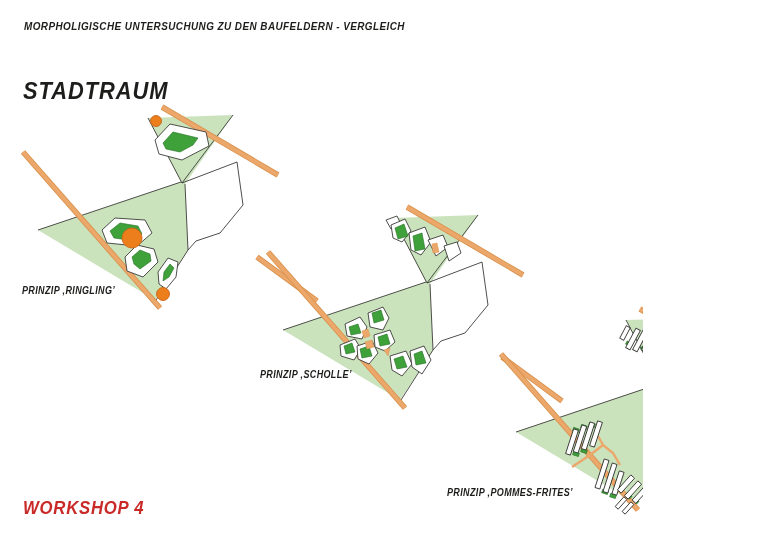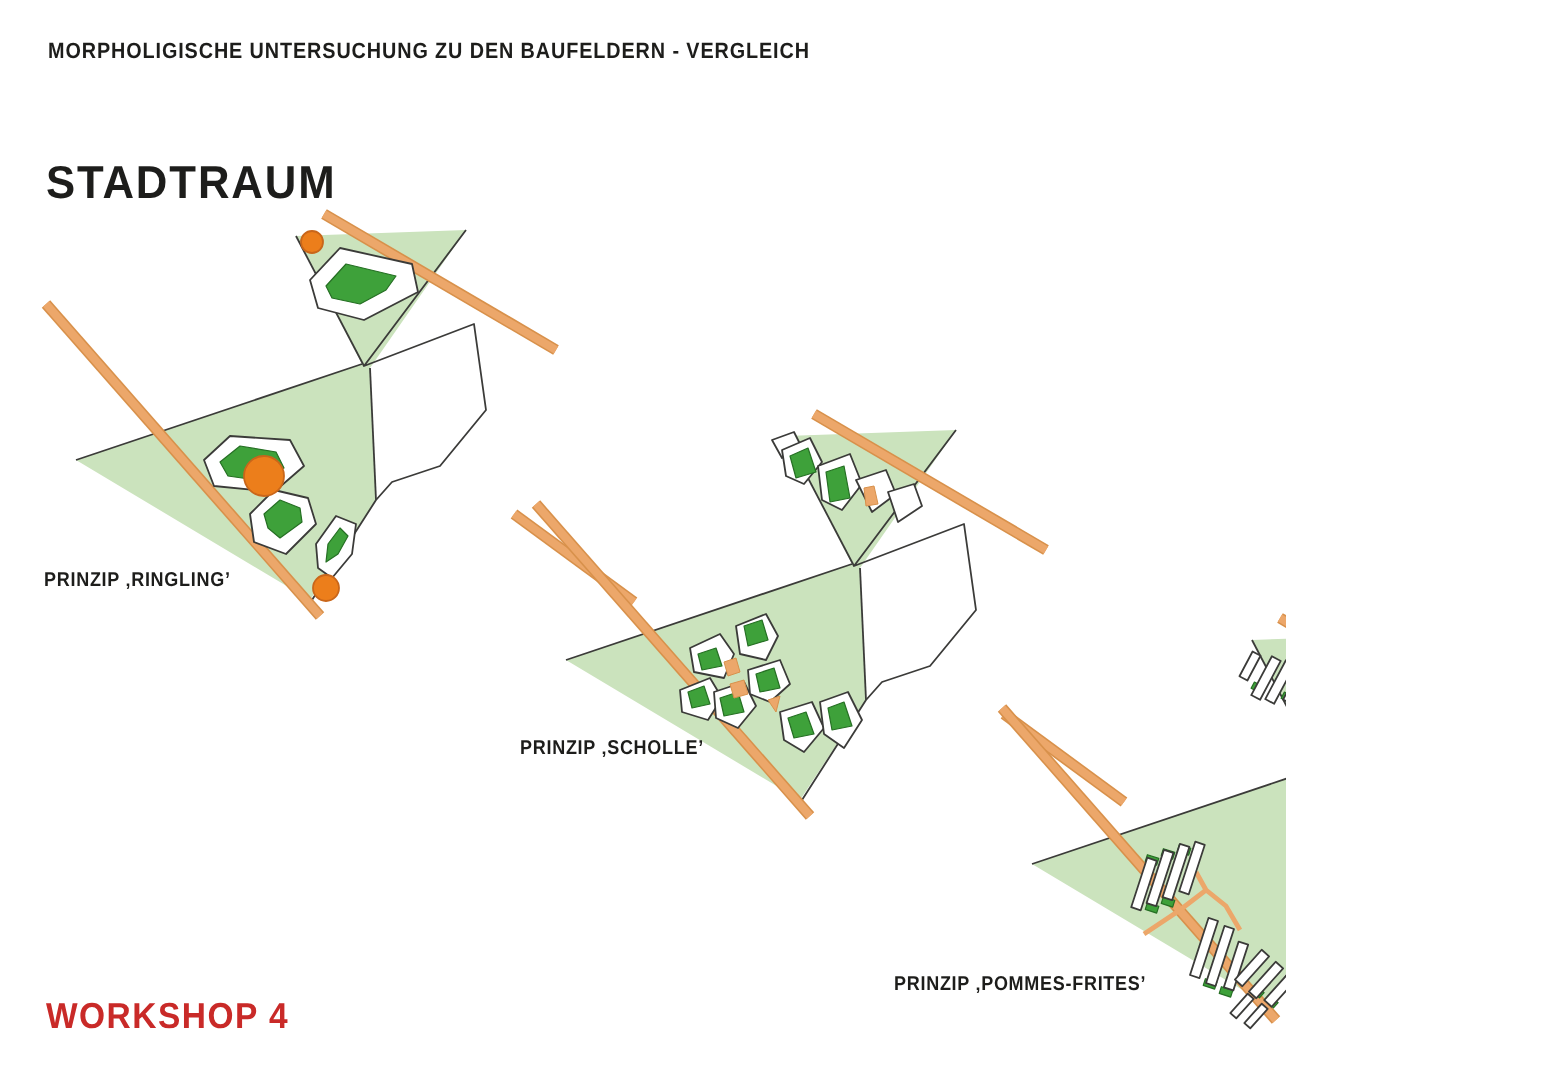--- a/index.html
+++ b/index.html
@@ -1,18 +1,18 @@
 <!DOCTYPE html>
 <html><head>
 <meta charset="utf-8">
 <style>
   html,body{margin:0;padding:0;background:#fff;}
   .page{
     position:relative;width:643px;height:540px;background:#ffffff;
-    overflow:hidden;font-family:"Liberation Sans",sans-serif;color:#1d1d1b;
+    overflow:hidden;font-family:"Liberation Sans",sans-serif;color:#1d1d1b;font-style:italic;
   }
   .canvas{position:absolute;left:0;top:0;width:780px;height:540px;}
   .txt{position:absolute;white-space:nowrap;transform-origin:left top;color:#1d1d1b;}
   .header-title{
     left:24px;top:20px;font-size:11px;font-weight:bold;letter-spacing:.5px;transform:scaleX(.9);
   }
   .section-title{
     left:23px;top:78px;font-size:23px;font-weight:bold;letter-spacing:1px;transform:scaleX(.95);
   }
   .diagram-label{

